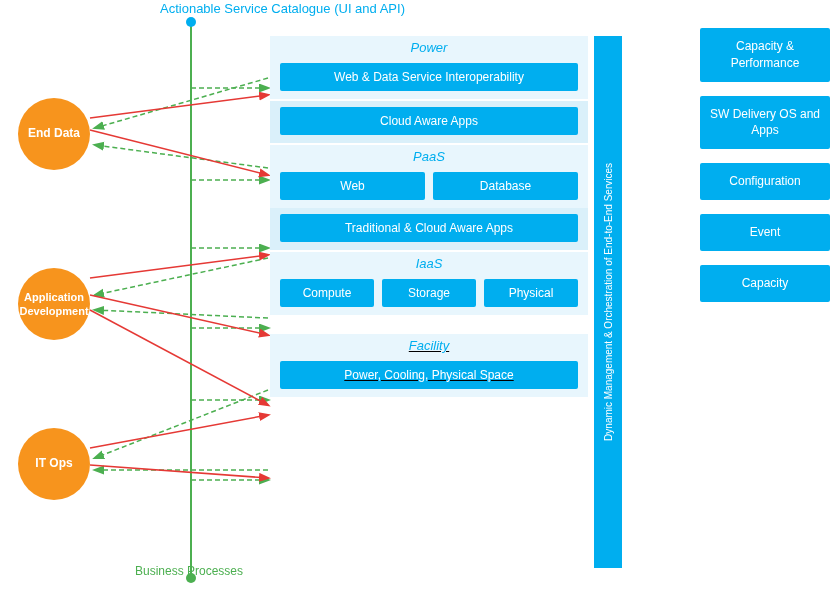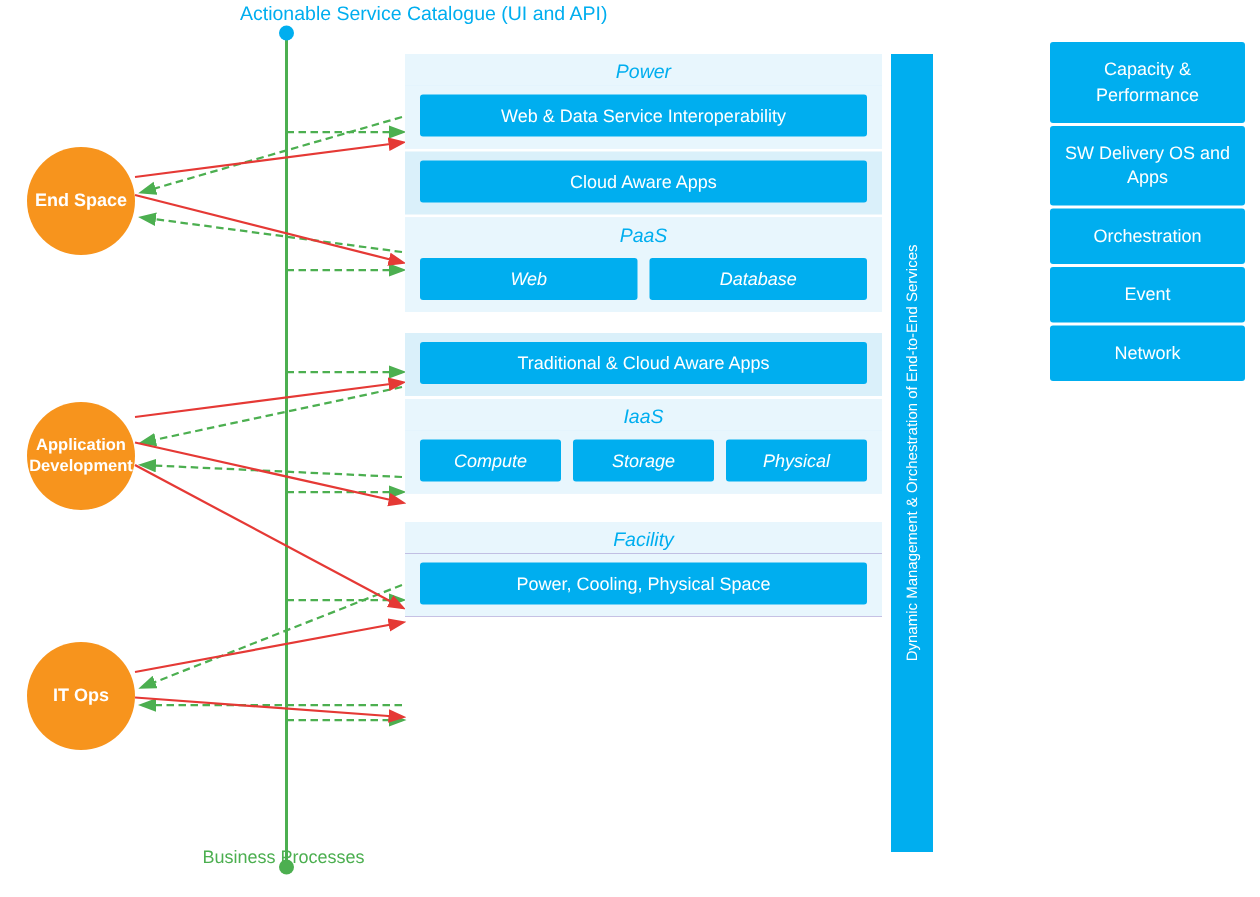--- a/index.html
+++ b/index.html
@@ -72,32 +72,31 @@
       margin-bottom: 0;
     }
 
     .layer-boxes-row {
       display: flex;
       gap: 8px;
     }
 
     .layer-boxes-row .layer-box {
       flex: 1;
-      font-style: italic;
     }
 
     
     .right-sidebar {
       position: absolute;
       right: 10px;
       top: 28px;
       width: 130px;
       display: flex;
       flex-direction: column;
-      gap: 2px;
+      gap: 14px;
     }
 
     .sidebar-box {
       background: #00AEEF;
       color: white;
       text-align: center;
       padding: 10px 8px;
       border-radius: 2px;
       font-size: 12px;
       line-height: 1.4;
@@ -170,21 +169,21 @@
       <marker id="greenArrow" markerWidth="8" markerHeight="8" refX="6" refY="3" orient="auto">
         <path d="M0,0 L0,6 L8,3 z" fill="#4CAF50"></path>
       </marker>
       <marker id="redArrow" markerWidth="8" markerHeight="8" refX="6" refY="3" orient="auto">
         <path d="M0,0 L0,6 L8,3 z" fill="#E53935"></path>
       </marker>
     </defs>
   </svg>
 
   <div class="circle" style="top: 98px;">
-    <span>End Space</span>
+    <span>End Data</span>
   </div>
 
   <div class="circle" style="top: 428px;">
     <span>IT Ops</span>
   </div>
 
   <div class="circle" style="top: 268px; font-size: 11px;">
     <span style="text-align:center; padding: 2px;">Application<br>Development</span>
   </div>
 
@@ -194,21 +193,21 @@
       <div class="layer-label">Power</div>
       <div class="layer-inner">
         <div class="layer-box">Web &amp; Data Service Interoperability</div>
       </div>
     </div>
 
     <div style="background: #DAF0FA; margin-bottom: 2px; padding: 6px 10px 8px;">
       <div class="layer-box">Cloud Aware Apps</div>
     </div>
 
-    <div style="background: #DAF0FA; margin-bottom: 14px;">
+    <div style="background: #DAF0FA; margin-bottom: 0;">
       <div class="layer-label">PaaS</div>
       <div class="layer-inner">
         <div class="layer-boxes-row">
           <div class="layer-box">Web</div>
           <div class="layer-box">Database</div>
         </div>
       </div>
     </div>
 
     <div style="background: #DAF0FA; margin-bottom: 2px; padding: 6px 10px 8px;">
@@ -219,21 +218,21 @@
       <div class="layer-label">IaaS</div>
       <div class="layer-inner">
         <div class="layer-boxes-row">
           <div class="layer-box">Compute</div>
           <div class="layer-box">Storage</div>
           <div class="layer-box">Physical</div>
         </div>
       </div>
     </div>
 
-    <div style="background: #4c1d95;">
+    <div style="background: #fca5a5; text-decoration: underline;">
       <div class="layer-label">Facility</div>
       <div class="layer-inner">
         <div class="layer-box">Power, Cooling, Physical Space</div>
       </div>
     </div>
   </div>
 
   <div style="
     position: absolute;
     left: 594px;
@@ -254,23 +253,23 @@
       line-height: 1.3;
       padding: 4px 2px;
     ">Dynamic Management &amp; Orchestration of End-to-End Services</span>
   </div>
 
   <div class="right-sidebar">
     <div class="sidebar-box">Capacity
 &amp; Performance</div>
     <div class="sidebar-box">SW Delivery OS
 and Apps</div>
-    <div class="sidebar-box">Orchestration</div>
+    <div class="sidebar-box">Configuration</div>
     <div class="sidebar-box">Event</div>
-    <div class="sidebar-box">Network</div>
+    <div class="sidebar-box">Capacity</div>
   </div>
 
   <div style="
     position: absolute;
     bottom: 20px;
     left: 135px;
     color: #4CAF50;
     font-size: 12px;
   ">Business Processes</div>
 

